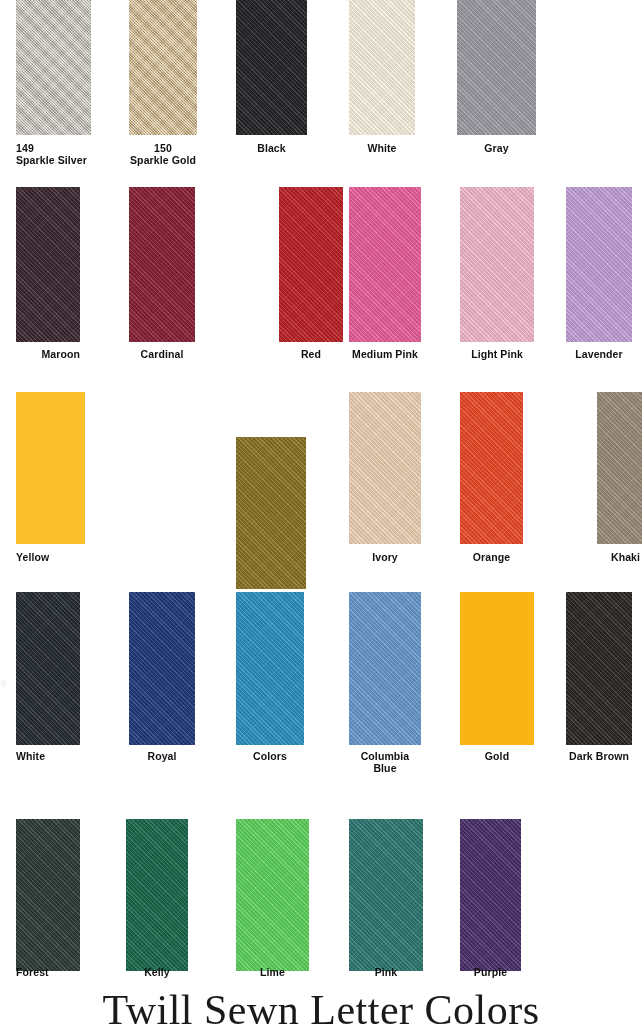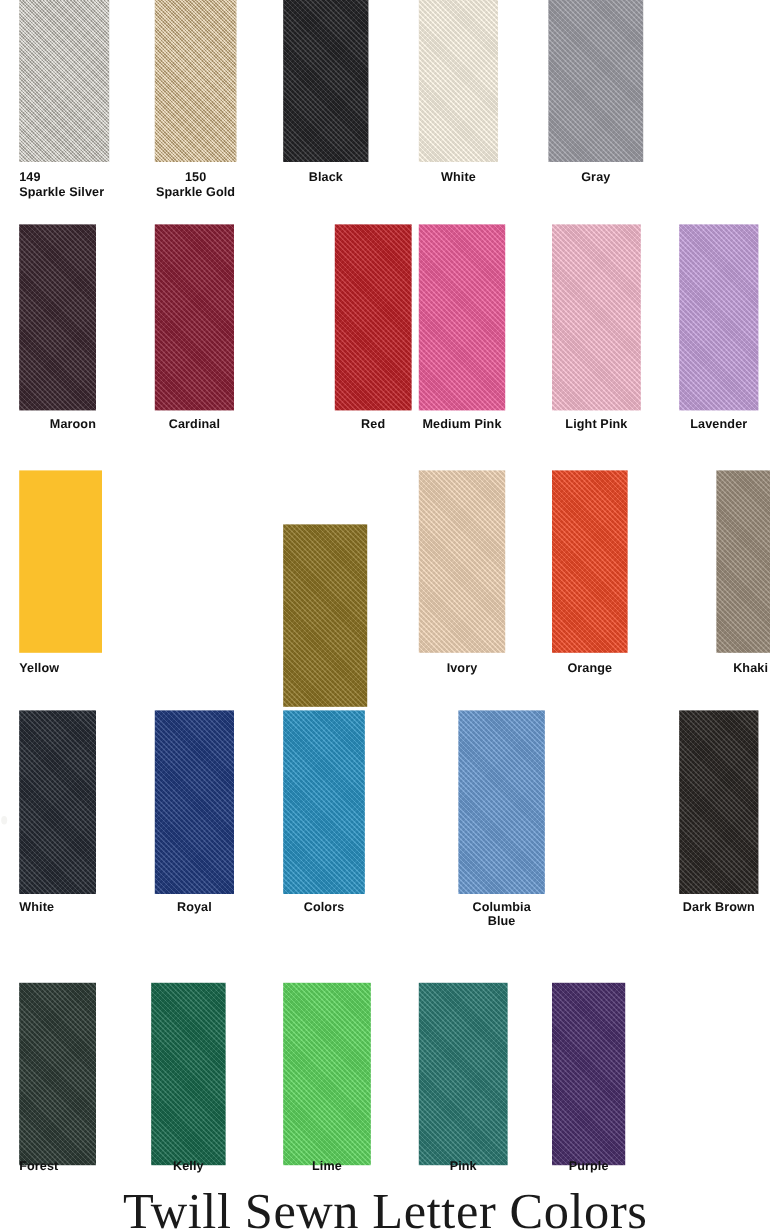--- a/index.html
+++ b/index.html
@@ -168,23 +168,27 @@
           <div class="swatch-label left-clip" style="top: 158px;">White</div>
         </div>
         <div class="swatch-cell" style="left: 113px; width: 66px; height: 188px;">
           <div class="swatch-chip" style="width: 66px; height: 153px; background: repeating-linear-gradient(45deg, rgba(255, 255, 255, 0.13) 0px, rgba(255, 255, 255, 0.13) 1px, rgba(0, 0, 0, 0.1) 1px, rgba(0, 0, 0, 0.1) 3px), repeating-linear-gradient(-45deg, rgba(255, 255, 255, 0.05) 0px, rgba(255, 255, 255, 0.05) 1px, rgba(0, 0, 0, 0.04) 1px, rgba(0, 0, 0, 0.04) 3px), linear-gradient(rgb(32, 58, 126), rgb(32, 58, 126));"></div>
           <div class="swatch-label" style="top: 158px;">Royal</div>
         </div>
         <div class="swatch-cell" style="left: 220px; width: 68px; height: 188px;">
           <div class="swatch-chip" style="width: 68px; height: 153px; background: repeating-linear-gradient(45deg, rgba(255, 255, 255, 0.13) 0px, rgba(255, 255, 255, 0.13) 1px, rgba(0, 0, 0, 0.1) 1px, rgba(0, 0, 0, 0.1) 3px), repeating-linear-gradient(-45deg, rgba(255, 255, 255, 0.05) 0px, rgba(255, 255, 255, 0.05) 1px, rgba(0, 0, 0, 0.04) 1px, rgba(0, 0, 0, 0.04) 3px), linear-gradient(rgb(42, 147, 196), rgb(42, 147, 196));"></div>
           <div class="swatch-label" style="top: 158px;">Colors</div>
         </div>
-        <div class="swatch-cell" style="left: 333px; width: 72px; height: 188px; margin-left: 33px;">
+        <div class="swatch-cell" style="left: 333px; width: 72px; height: 188px;">
           <div class="swatch-chip" style="width: 72px; height: 153px; background: repeating-linear-gradient(45deg, rgba(255, 255, 255, 0.13) 0px, rgba(255, 255, 255, 0.13) 1px, rgba(0, 0, 0, 0.1) 1px, rgba(0, 0, 0, 0.1) 3px), repeating-linear-gradient(-45deg, rgba(255, 255, 255, 0.05) 0px, rgba(255, 255, 255, 0.05) 1px, rgba(0, 0, 0, 0.04) 1px, rgba(0, 0, 0, 0.04) 3px), linear-gradient(rgb(107, 155, 210), rgb(107, 155, 210));"></div>
           <div class="swatch-label" style="top: 158px;">Columbia Blue</div>
+        </div>
+        <div class="swatch-cell" style="left: 444px; width: 74px; height: 188px;">
+          <div class="swatch-chip" style="width: 74px; height: 153px; background: rgb(249, 180, 21);"></div>
+          <div class="swatch-label" style="top: 158px;">Gold</div>
         </div>
         <div class="swatch-cell" style="left: 550px; width: 66px; height: 188px;">
           <div class="swatch-chip" style="width: 66px; height: 153px; background: repeating-linear-gradient(45deg, rgba(255, 255, 255, 0.13) 0px, rgba(255, 255, 255, 0.13) 1px, rgba(0, 0, 0, 0.1) 1px, rgba(0, 0, 0, 0.1) 3px), repeating-linear-gradient(-45deg, rgba(255, 255, 255, 0.05) 0px, rgba(255, 255, 255, 0.05) 1px, rgba(0, 0, 0, 0.04) 1px, rgba(0, 0, 0, 0.04) 3px), linear-gradient(rgb(42, 38, 35), rgb(42, 38, 35));"></div>
           <div class="swatch-label" style="top: 158px;">Dark Brown</div>
         </div>
       </div>
       <div class="swatch-row" style="top: 819px; height: 177px;">
         <div class="swatch-cell" style="left: 0px; width: 64px; height: 177px;">
           <div class="swatch-chip" style="width: 64px; height: 152px; background: repeating-linear-gradient(45deg, rgba(255, 255, 255, 0.13) 0px, rgba(255, 255, 255, 0.13) 1px, rgba(0, 0, 0, 0.1) 1px, rgba(0, 0, 0, 0.1) 3px), repeating-linear-gradient(-45deg, rgba(255, 255, 255, 0.05) 0px, rgba(255, 255, 255, 0.05) 1px, rgba(0, 0, 0, 0.04) 1px, rgba(0, 0, 0, 0.04) 3px), linear-gradient(rgb(45, 59, 53), rgb(45, 59, 53));"></div>
           <div class="swatch-label left-clip" style="top: 147px;">Forest</div>

